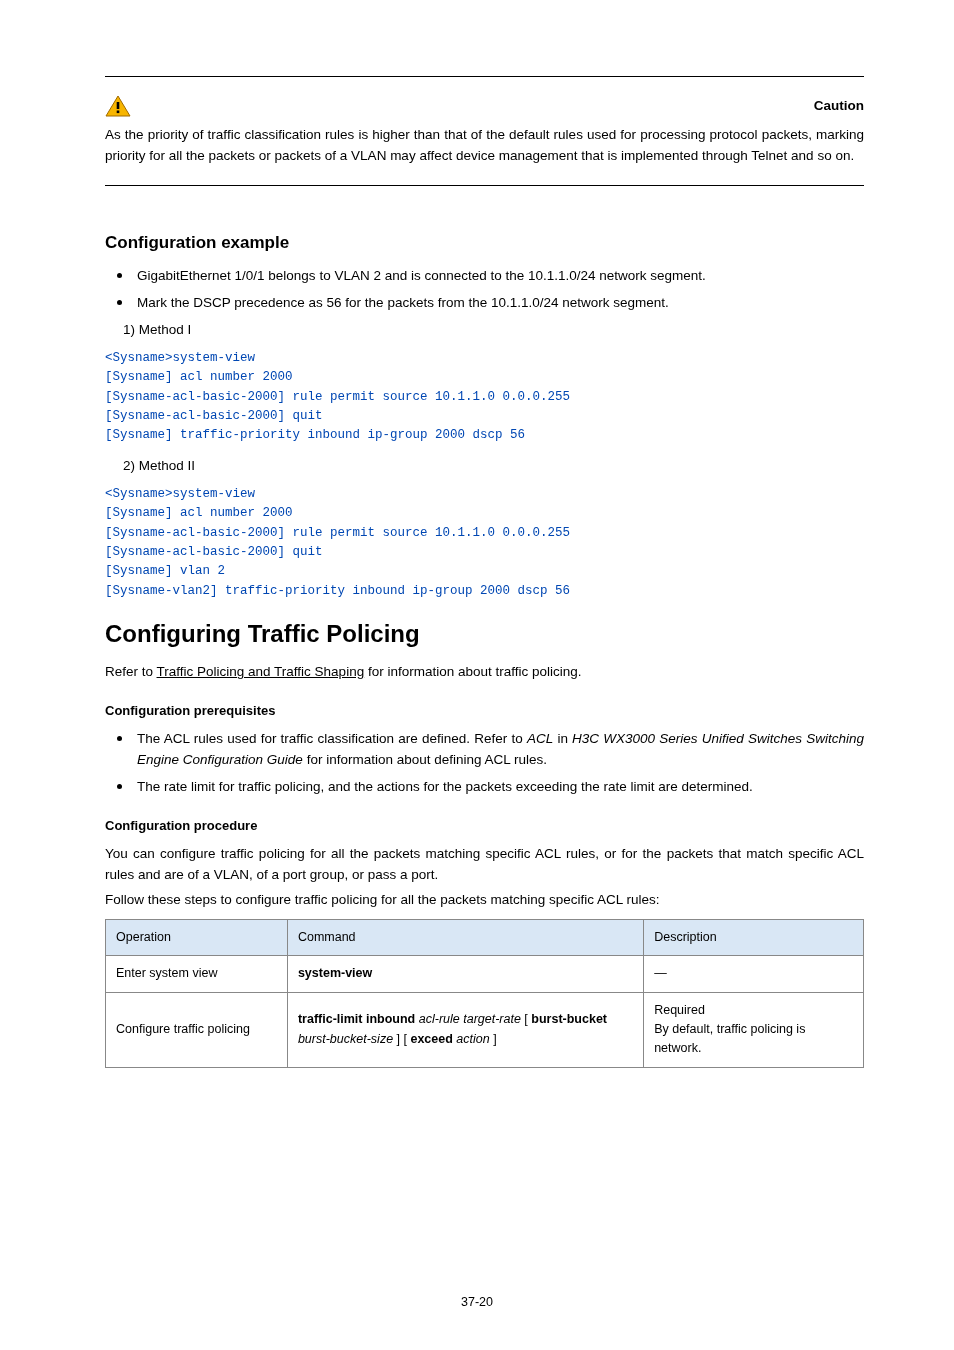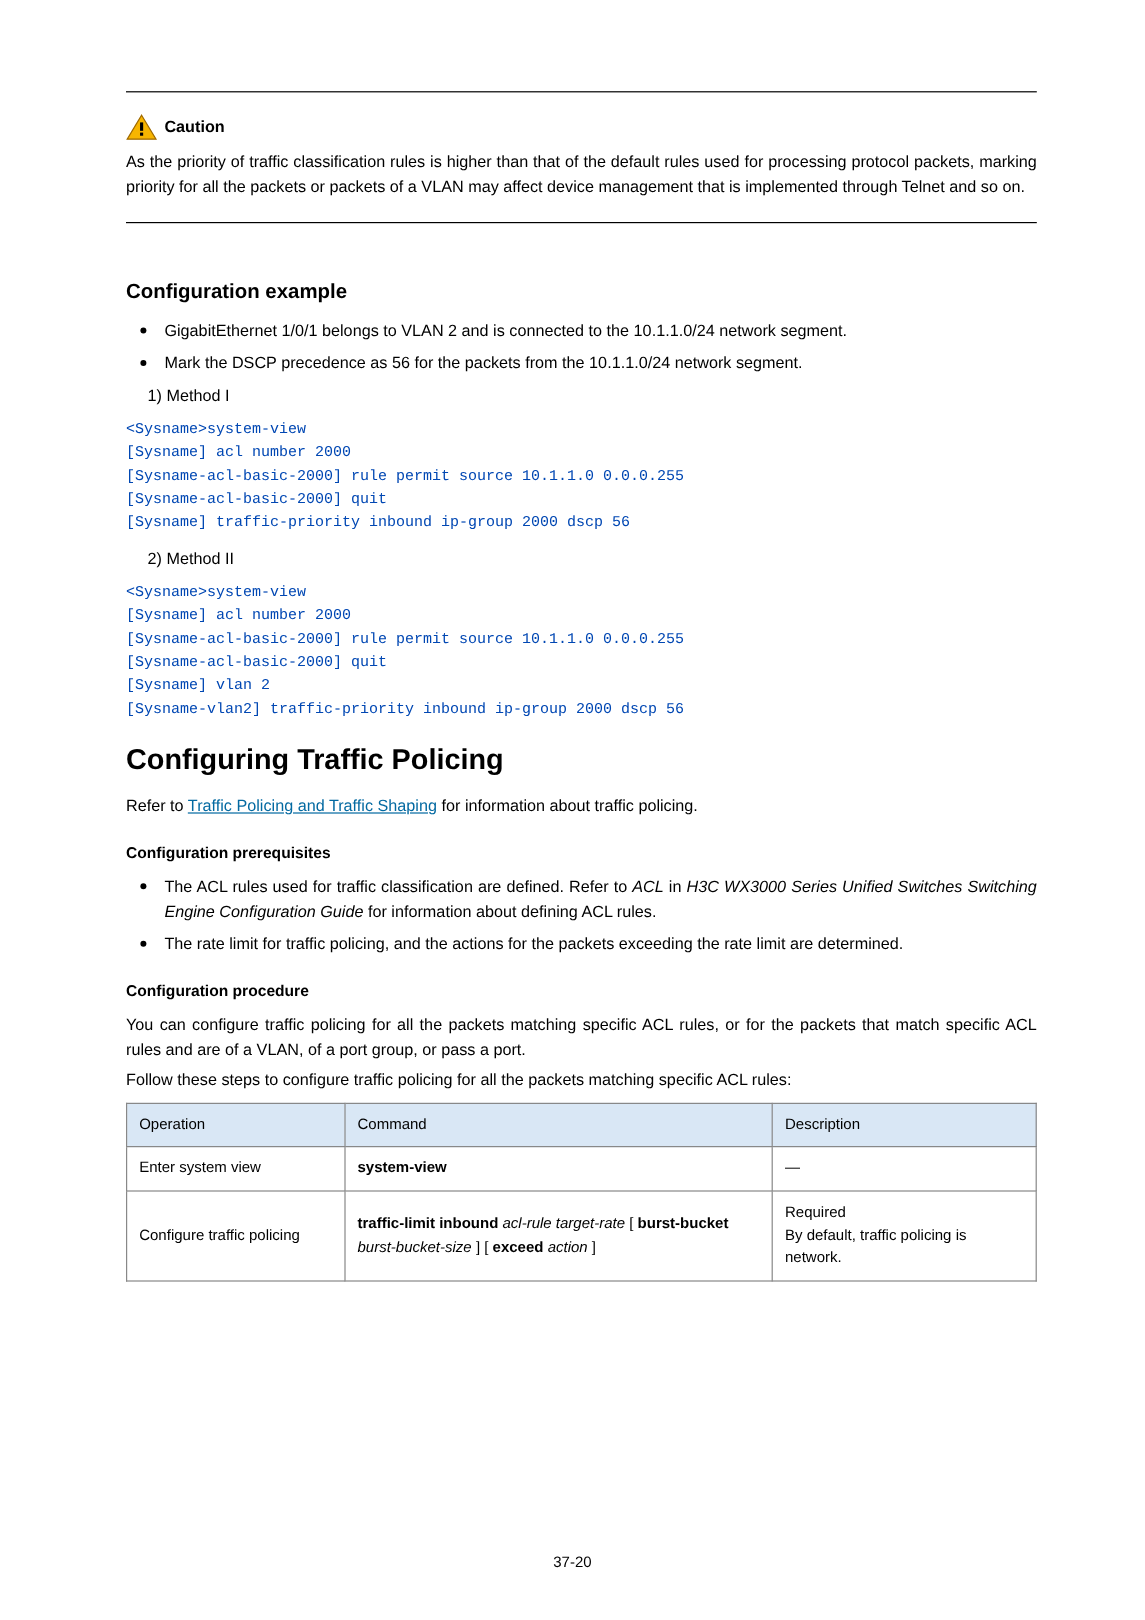--- a/index.html
+++ b/index.html
@@ -8,33 +8,33 @@
     font-family: Arial, "Helvetica Neue", Helvetica, sans-serif;
     font-size: 13.5px;
     color: #000;
     background: #fff;
     padding: 70px 90px 40px 105px;
     line-height: 1.55;
     position: relative;
   }
   .hr { border: none; border-top: 1.5px solid #000; margin: 6px 0 18px 0; }
   .hr2 { border: none; border-top: 1.5px solid #000; margin: 18px 0 44px 0; }
-  .caution-row { display: flex; align-items: center; gap: 6px; margin-bottom: 8px; }
+  .caution-row { display: flex; align-items: center; gap: 6px; margin-bottom: 8px; justify-content: space-between; }
   .caution-icon { width: 26px; height: 22px; }
   .caution-label { font-weight: bold; font-size: 13.5px; }
   .body-text { text-align: justify; margin-bottom: 2px; }
   .section-title { font-size: 17px; font-weight: bold; margin: 14px 0 10px 0; }
   .sub-title { font-size: 13px; font-weight: bold; margin: 18px 0 8px 0; }
   ul.bullets { list-style: none; padding-left: 18px; margin: 6px 0; }
   ul.bullets > li { position: relative; padding-left: 14px; margin-bottom: 6px; text-align: justify; }
   ul.bullets > li::before { content: ""; position: absolute; left: -6px; top: 7px; width: 5px; height: 5px; background: #000; border-radius: 50%; }
   .num-item { padding-left: 18px; margin: 6px 0 8px 0; }
   .code-block { font-family: "Courier New", monospace; font-size: 12.5px; white-space: pre; line-height: 1.55; margin: 2px 0 10px 0; color: #006; }
   .blue-code { color: #0047b3; }
-  a.link { color: #0369a1; }
+  a.link { color: #000000; }
   .italic { font-style: italic; }
   .bold { font-weight: bold; }
   table.cfg { border-collapse: collapse; width: 100%; margin-top: 8px; }
   table.cfg th, table.cfg td { border: 1px solid #888; padding: 8px 10px; font-size: 12.5px; vertical-align: middle; text-align: left; }
   table.cfg th { background: #d9e7f5; font-weight: normal; }
   .page-num { position: absolute; bottom: 38px; left: 0; right: 0; text-align: center; font-size: 12.5px; }
 </style>
 </head>
 <body>
 

